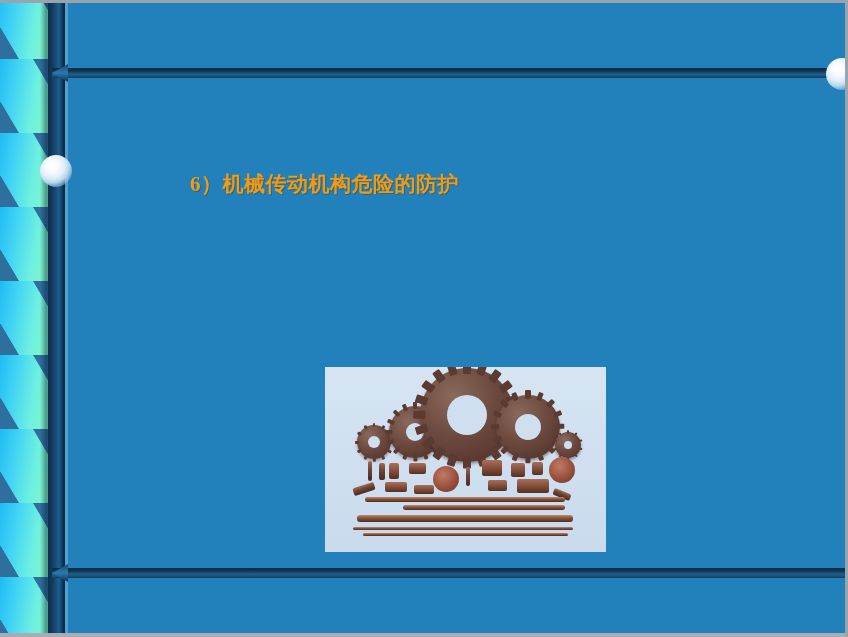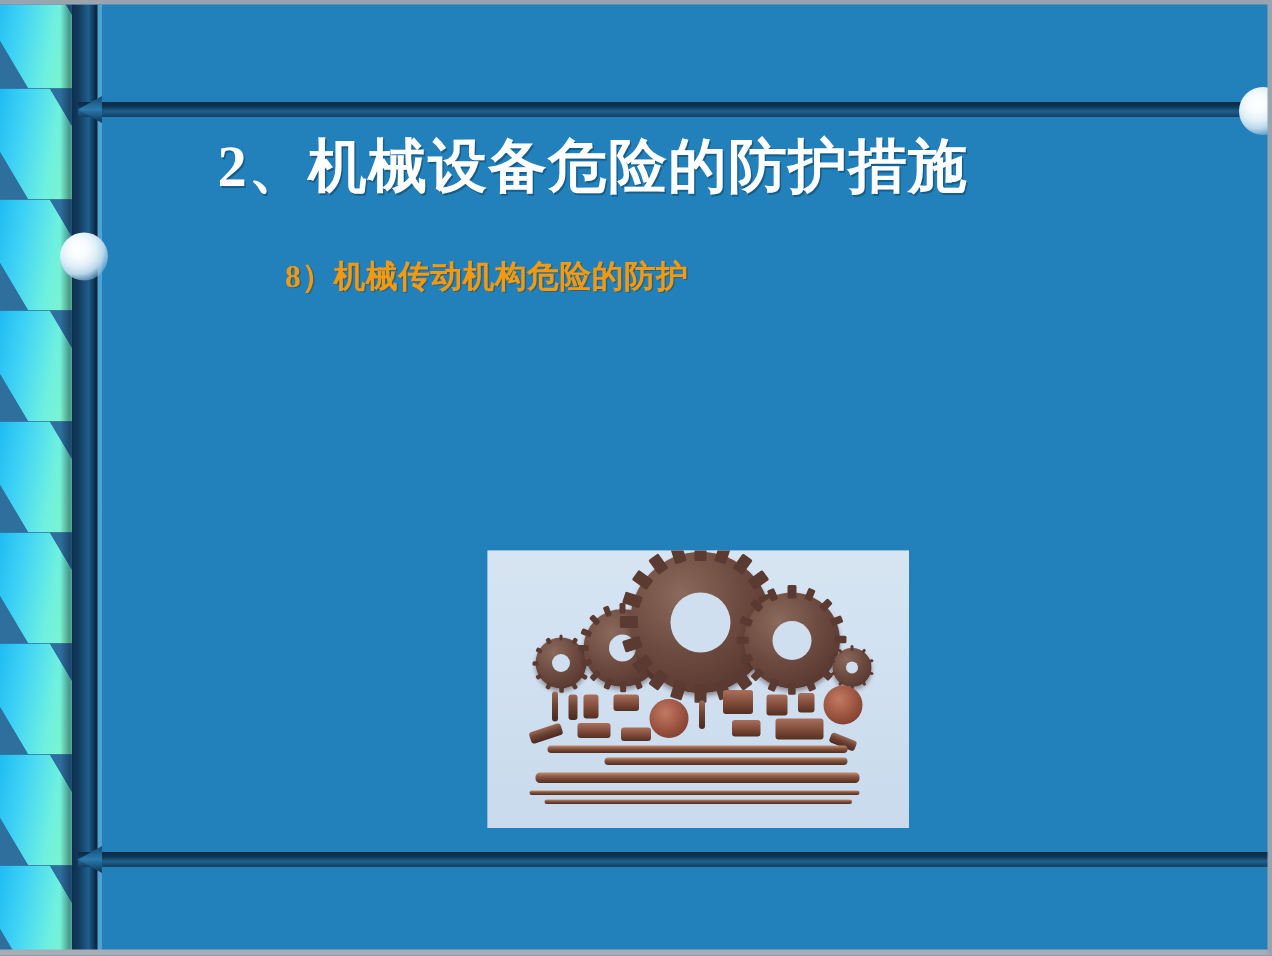--- a/index.html
+++ b/index.html
@@ -311,23 +311,22 @@
   <div class="spine-hi"></div>
 
   <div class="hbar" id="hbar-top"></div>
   <div class="hbar" id="hbar-bottom"></div>
 
   <div class="orb" id="orb-left"></div>
   <div class="orb" id="orb-right"></div>
 
   <div class="content">
 
-    <div class="slide-title">2、机械设备危险的防护措施</div>
-
-    <div class="sub-heading">8）机械传动机构危险的防护</div>
+
+    <div class="sub-heading">6）机械传动机构危险的防护</div>
 
 
     <div class="photo-frame" id="photo-frame">
       <div class="photo-inner" id="photo-inner">
           <div class="gear" style="left: 32px; top: 58px; width: 34px; height: 34px;">
             <div class="tooth" style="width: 2.89px; height: 4.42px; left: 15.555px; top: -2.431px; transform-origin: 1.445px 19.431px; transform: rotate(0deg);"></div>
             <div class="tooth" style="width: 2.89px; height: 4.42px; left: 15.555px; top: -2.431px; transform-origin: 1.445px 19.431px; transform: rotate(30deg);"></div>
             <div class="tooth" style="width: 2.89px; height: 4.42px; left: 15.555px; top: -2.431px; transform-origin: 1.445px 19.431px; transform: rotate(60deg);"></div>
             <div class="tooth" style="width: 2.89px; height: 4.42px; left: 15.555px; top: -2.431px; transform-origin: 1.445px 19.431px; transform: rotate(90deg);"></div>
             <div class="tooth" style="width: 2.89px; height: 4.42px; left: 15.555px; top: -2.431px; transform-origin: 1.445px 19.431px; transform: rotate(120deg);"></div>

